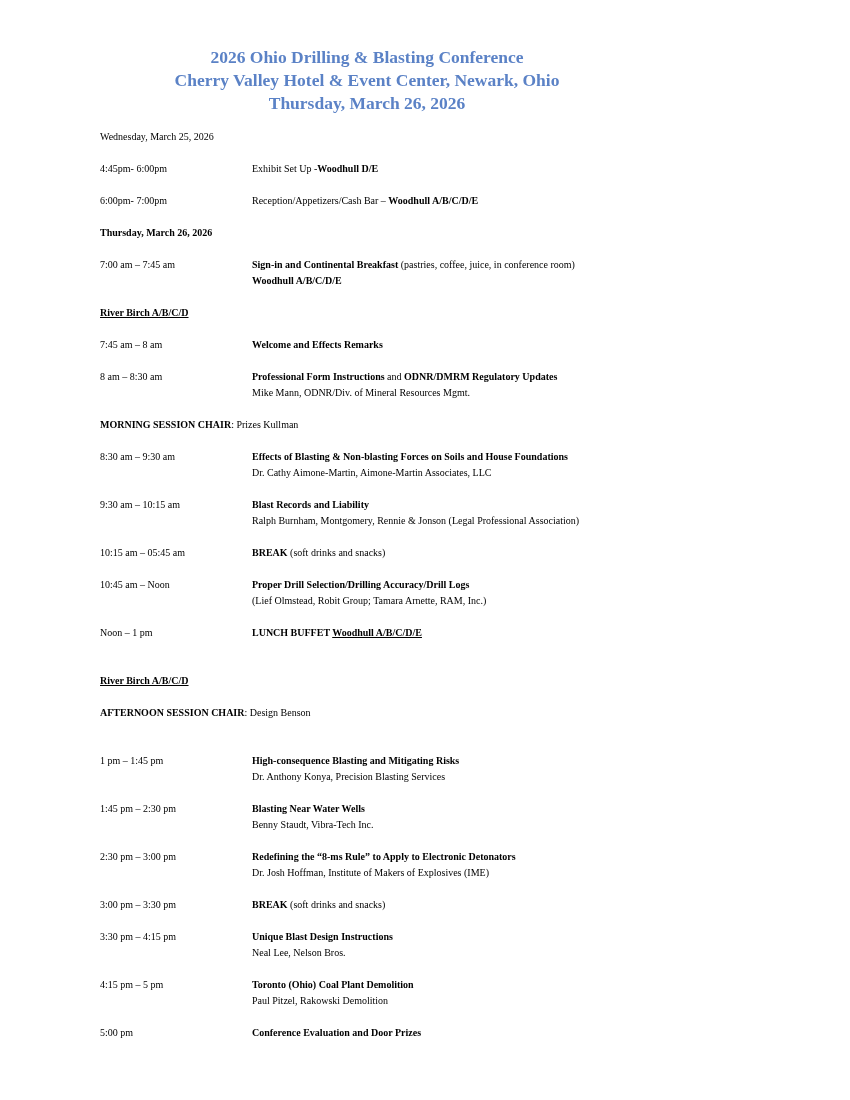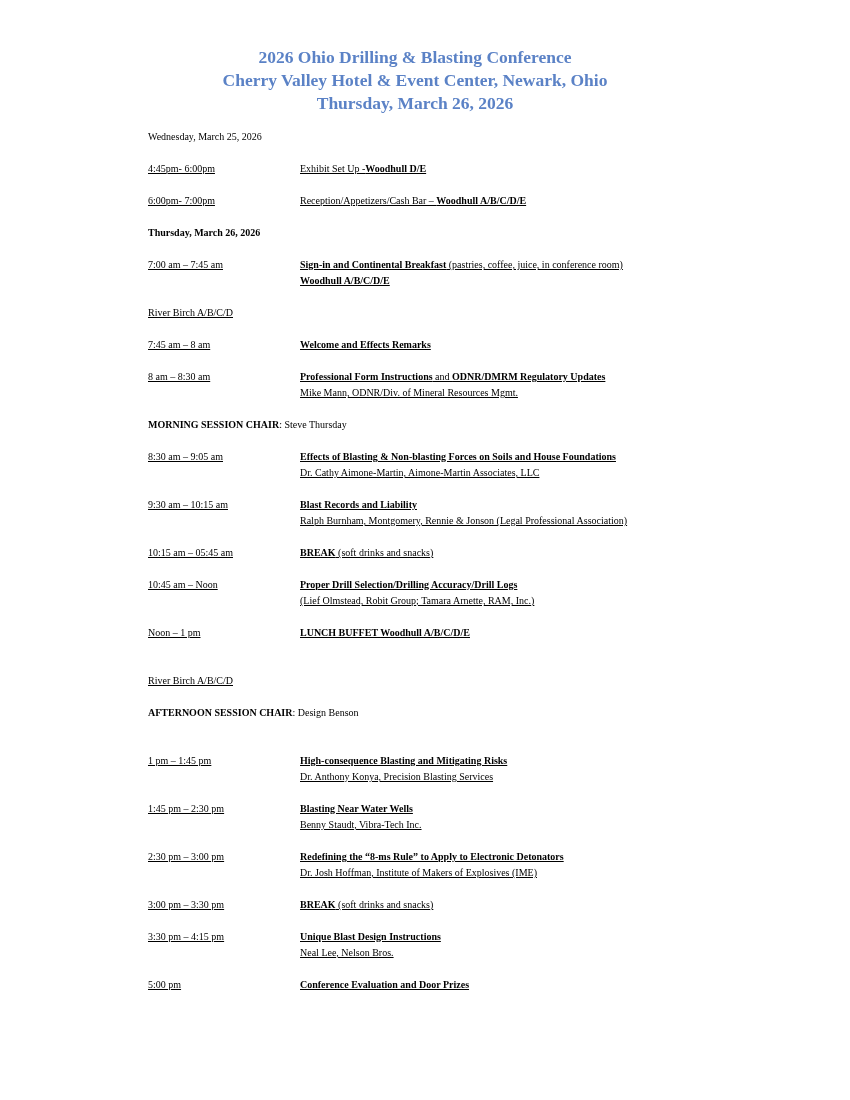--- a/index.html
+++ b/index.html
@@ -5,43 +5,42 @@
   html, body { margin: 0; padding: 0; background: #ffffff; }
   .page {
     width: 734px;
     height: 1100px;
     background: #ffffff;
     font-family: "Liberation Serif", serif;
     color: #000000;
     box-sizing: border-box;
     overflow: hidden;
     position: relative;
-    margin-left: 48px;
   }
   .doc-header {
     padding-top: 46px;
     text-align: center;
     font-weight: bold;
     font-size: 17.5px;
     line-height: 23px;
   }
   .schedule {
     margin: 14px 55px 0 100px;
     font-size: 10px;
     line-height: 16px;
   }
   .row { margin-bottom: 16px; }
   .spacer { height: 16px; }
-  .event { display: flex; align-items: flex-start; text-decoration: underline; }
+  .event { display: flex; align-items: flex-start; }
   .time { flex: 0 0 152px; width: 152px; }
   .desc { flex: 1; }
   .b { font-weight: bold; }
   .u { text-decoration: underline; }
   .heading.bold { font-weight: bold; }
-  .heading.room { font-weight: normal; text-decoration: underline; }
+  .heading.room { font-weight: bold; text-decoration: underline; }
 </style>
 </head>
 <body>
 
 <div class="page">
   <div class="doc-header" style="color: rgb(91, 130, 198);">
     <div>2026 Ohio Drilling &amp; Blasting Conference</div>
     <div>Cherry Valley Hotel &amp; Event Center, Newark, Ohio</div>
     <div>Thursday, March 26, 2026</div>
   </div>
@@ -74,23 +73,23 @@
           <div class="desc-line"><span class="b">Welcome and Effects Remarks</span></div>
         </div>
       </div>
       <div class="row event">
         <div class="time">8 am – 8:30 am</div>
         <div class="desc">
           <div class="desc-line"><span class="b">Professional Form Instructions</span><span> and </span><span class="b">ODNR/DMRM Regulatory Updates</span></div>
           <div class="desc-line"><span>Mike Mann, ODNR/Div. of Mineral Resources Mgmt.</span></div>
         </div>
       </div>
-      <div class="row heading chair"><span class="b">MORNING SESSION CHAIR</span><span>: Steve Thursday</span></div>
+      <div class="row heading chair"><span class="b">MORNING SESSION CHAIR</span><span>: Prizes Kullman</span></div>
       <div class="row event">
-        <div class="time">8:30 am – 9:05 am</div>
+        <div class="time">8:30 am – 9:30 am</div>
         <div class="desc">
           <div class="desc-line"><span class="b">Effects of Blasting &amp; Non-blasting Forces on Soils and House Foundations</span></div>
           <div class="desc-line"><span>Dr. Cathy Aimone-Martin, Aimone-Martin Associates, LLC</span></div>
         </div>
       </div>
       <div class="row event">
         <div class="time">9:30 am – 10:15 am</div>
         <div class="desc">
           <div class="desc-line"><span class="b">Blast Records and Liability</span></div>
           <div class="desc-line"><span>Ralph Burnham, Montgomery, Rennie &amp; Jonson (Legal Professional Association)</span></div>
@@ -147,19 +146,26 @@
         </div>
       </div>
       <div class="row event">
         <div class="time">3:30 pm – 4:15 pm</div>
         <div class="desc">
           <div class="desc-line"><span class="b">Unique Blast Design Instructions</span></div>
           <div class="desc-line"><span>Neal Lee, Nelson Bros.</span></div>
         </div>
       </div>
       <div class="row event">
+        <div class="time">4:15 pm – 5 pm</div>
+        <div class="desc">
+          <div class="desc-line"><span class="b">Toronto (Ohio) Coal Plant Demolition</span></div>
+          <div class="desc-line"><span>Paul Pitzel, Rakowski Demolition</span></div>
+        </div>
+      </div>
+      <div class="row event">
         <div class="time">5:00 pm</div>
         <div class="desc">
           <div class="desc-line"><span class="b">Conference Evaluation and Door Prizes</span></div>
         </div>
       </div>
     </div>
 </div>
 
 </body></html>

